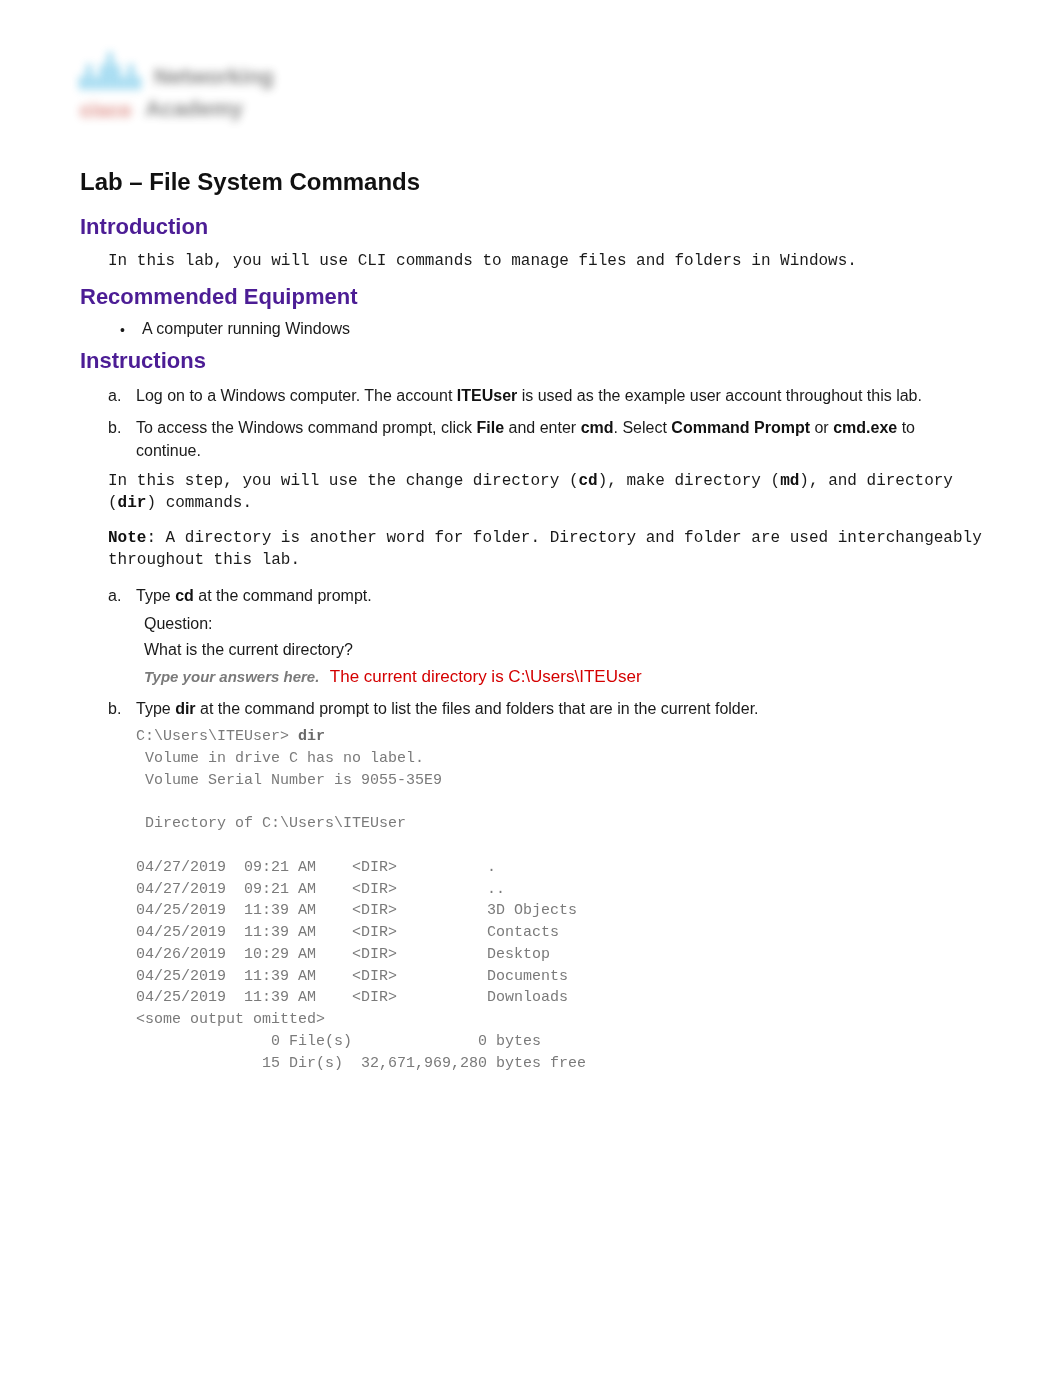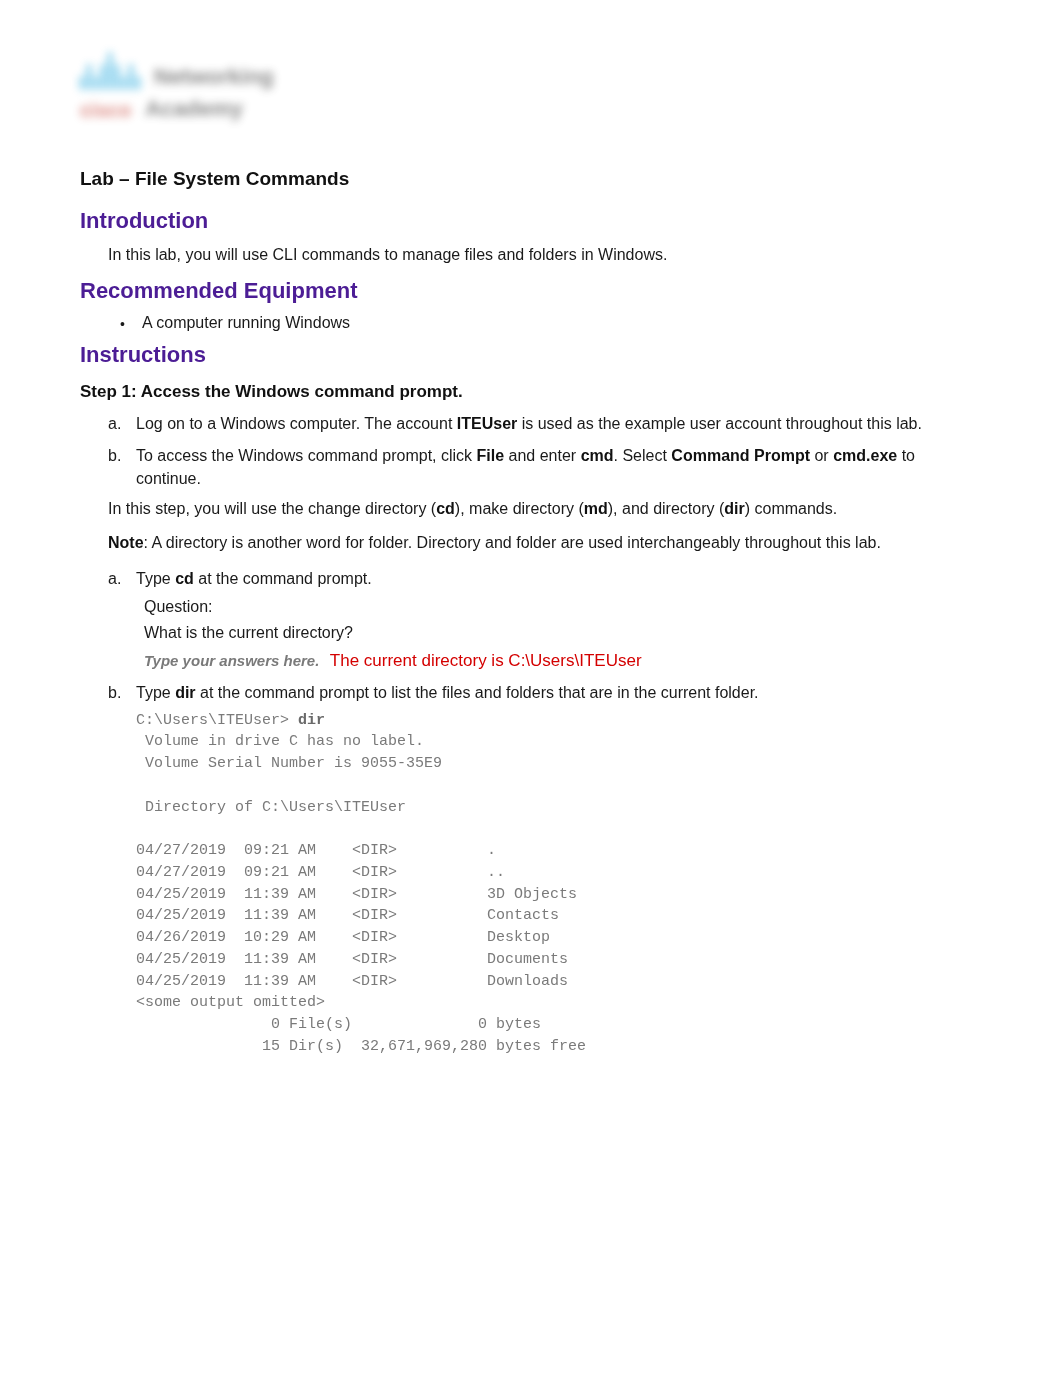--- a/index.html
+++ b/index.html
@@ -35,38 +35,38 @@
   .cisco-bars {
     display: flex;
     align-items: flex-end;
     gap: 3px;
     height: 40px;
   }
   .cisco-bars span { display: inline-block; width: 4px; background: #0a9ed9; border-radius: 2px; }
   .cisco-text { font-weight: bold; font-size: 20px; color: #c43b2f; }
   .logo-text { font-weight: bold; font-size: 22px; color: #3a3a3a; }
   h1 {
-    font-size: 19px;
+    font-size: 24px;
     font-weight: bold;
     margin: 0 0 18px 0;
     color: #111;
   }
   h2 {
     font-size: 22px;
     font-weight: bold;
     margin: 0 0 10px 0;
     color: #4c1d95;
   }
   h3 {
     font-size: 17px;
     font-weight: bold;
     margin: 14px 0 10px 0;
     color: #111;
   }
-  .indent { margin-left: 28px; }
+  .indent { margin-left: 28px; font-family: Liberation Mono, monospace; }
   p { margin: 0 0 12px 0; line-height: 1.4; }
   ul.bullet {
     list-style: none;
     padding-left: 12px;
     margin: 4px 0 10px 28px;
   }
   ul.bullet li::before {
     content: "•";
     display: inline-block;
     width: 22px;
@@ -149,21 +149,20 @@
   <h2>Introduction</h2>
   <p class="indent">In this lab, you will use CLI commands to manage files and folders in Windows.</p>
 
   <h2>Recommended Equipment</h2>
   <ul class="bullet">
     <li>A computer running Windows</li>
   </ul>
 
   <h2>Instructions</h2>
 
-  <h3>Step 1: Access the Windows command prompt.</h3>
   <ol class="alpha">
     <li>
       <span class="marker">a.</span>
       <span>Log on to a Windows computer. The account </span><b>ITEUser</b><span> is used as the example user account throughout this lab.</span>
     </li>
     <li>
       <span class="marker">b.</span>
       <span>To access the Windows command prompt, click </span><b>File</b><span> and enter </span><b>cmd</b><span>. Select </span><b>Command Prompt</b><span> or </span><b>cmd.exe</b><span> to continue.</span>
     </li>
   </ol>

